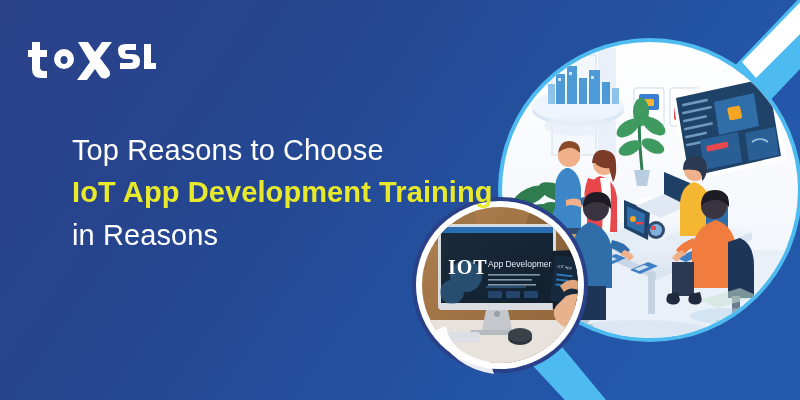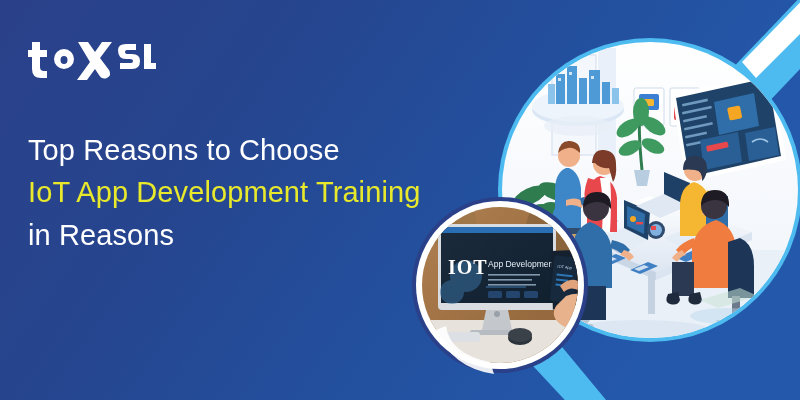--- a/index.html
+++ b/index.html
@@ -12,23 +12,23 @@
     position:relative;width:800px;height:400px;overflow:hidden;
     background:linear-gradient(100deg,#2a4189 0%,#26458f 32%,#23509e 62%,#2357a8 100%);
   }
 
   
   .logo{position:absolute;left:26px;top:34px;height:46px;width:130px;}
   .logo svg{display:block;}
 
   
   .headline{position:absolute;left:28px;top:130px;width:440px;}
-  .hl-line{display:block;white-space:nowrap;letter-spacing:.1px;}
+  .hl-line{display:block;white-space:nowrap;letter-spacing:.1px;margin-left:44px;}
   .hl-1{font-size:29px;font-weight:400;color:#ffffff;line-height:40px;}
-  .hl-2{font-size:29px;font-weight:400;color:#e9e92b;line-height:44px;}
+  .hl-2{font-size:29px;font-weight:700;color:#e9e92b;line-height:44px;}
   .hl-3{font-size:29px;font-weight:400;color:#ffffff;line-height:42px;}
 
   
   .art{position:absolute;left:0;top:0;width:800px;height:344px;}
   .art svg{display:block;width:800px;height:400px;}
 </style>
 </head>
 <body>
 
 <div class="banner">

